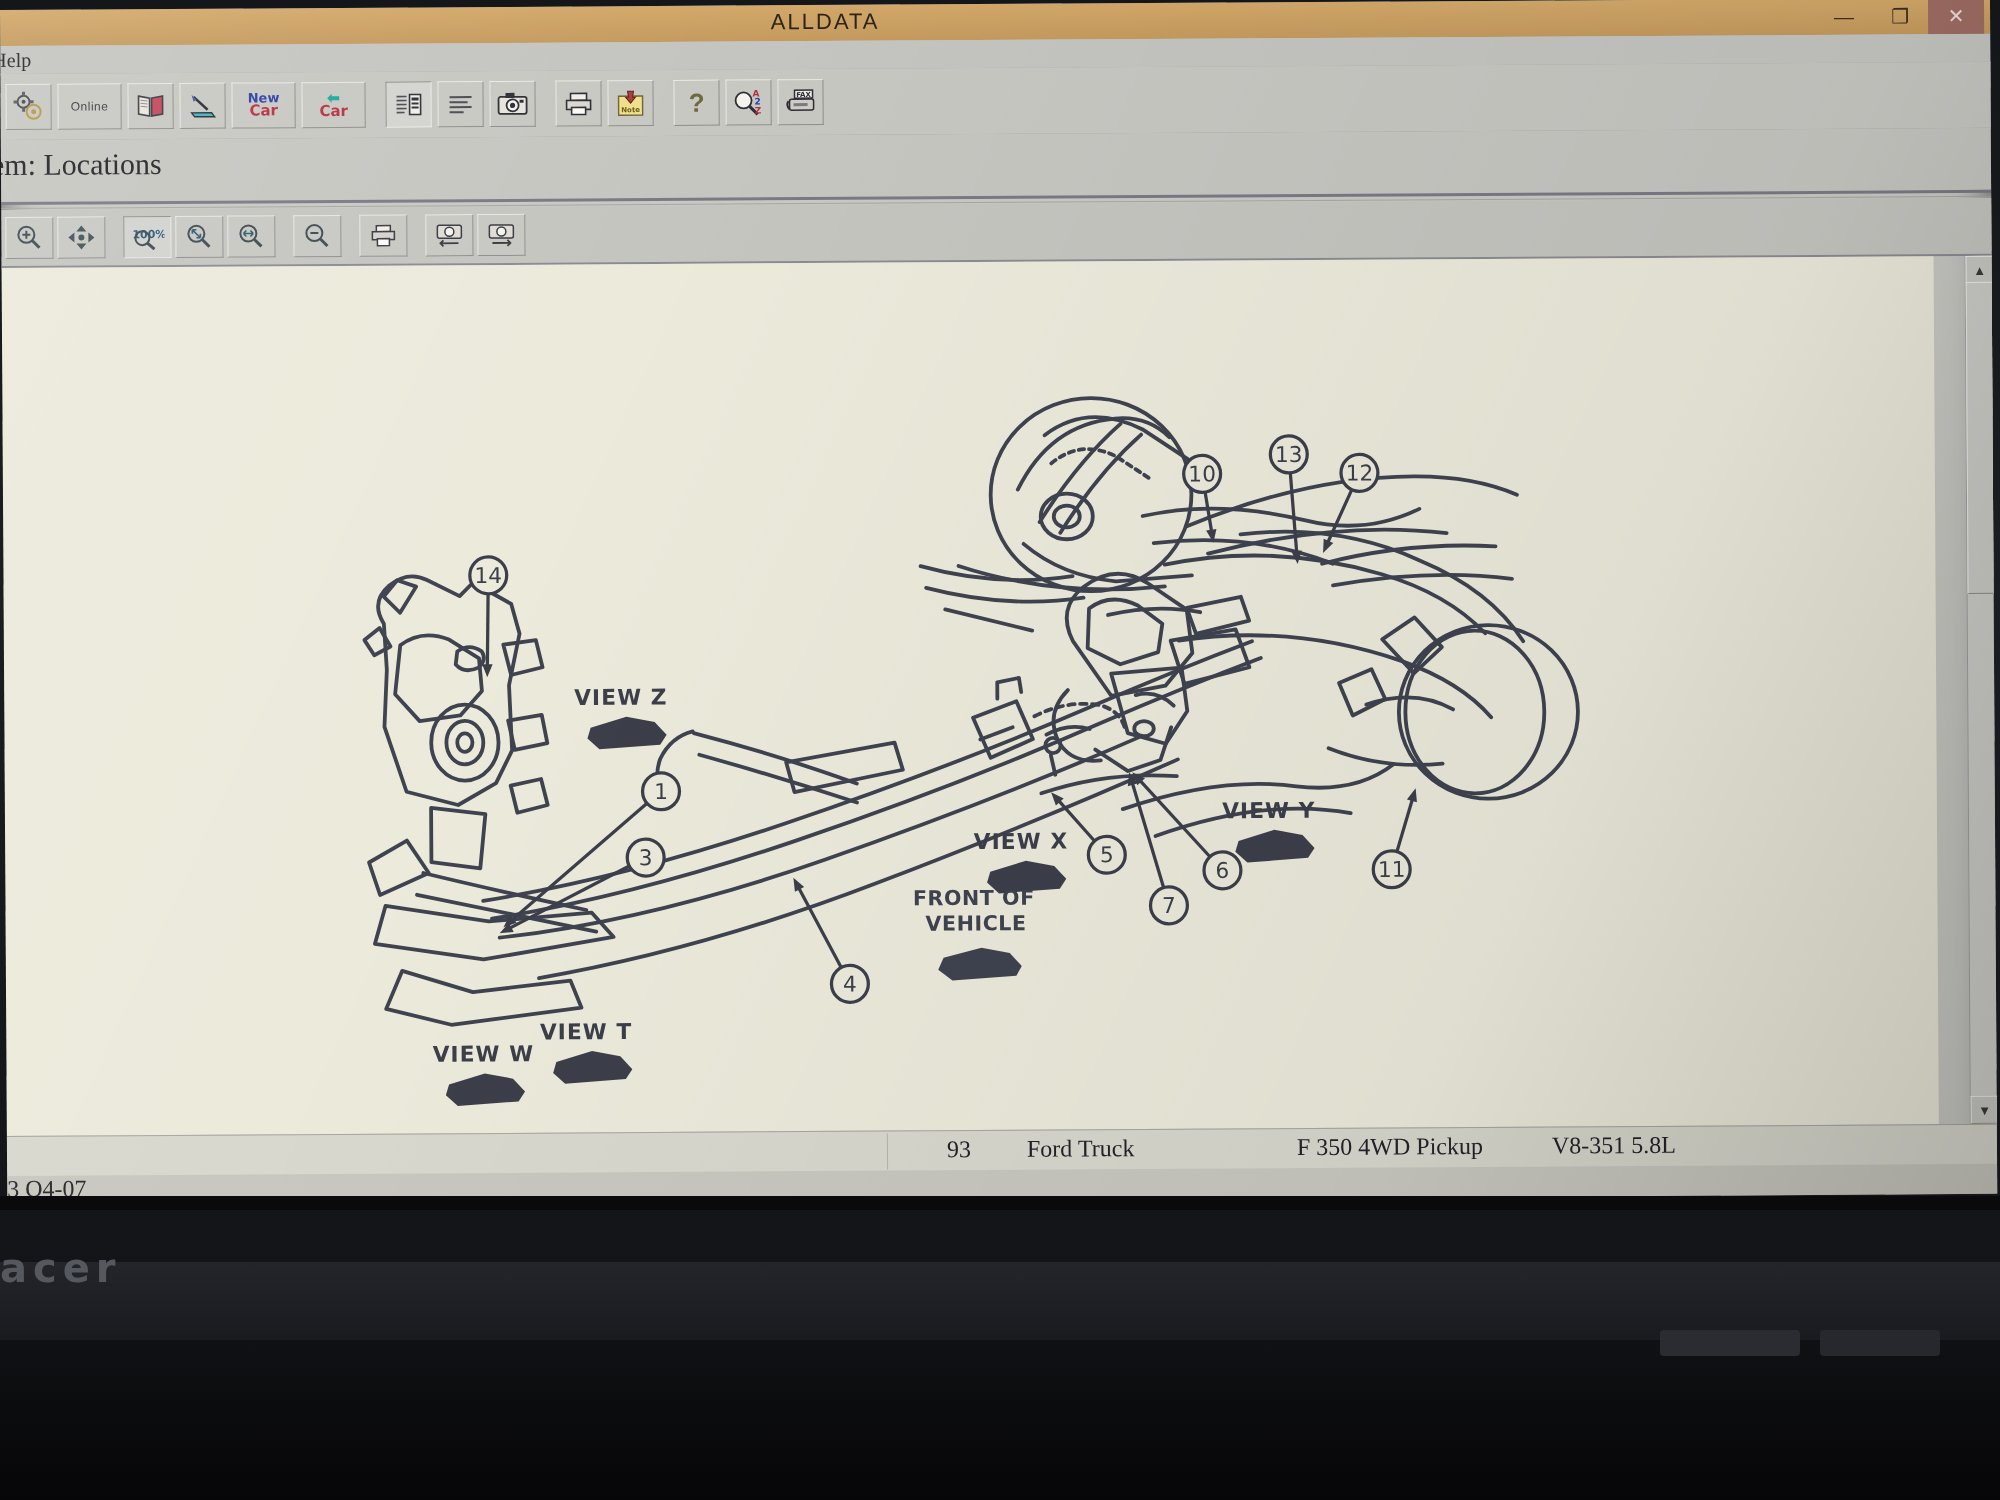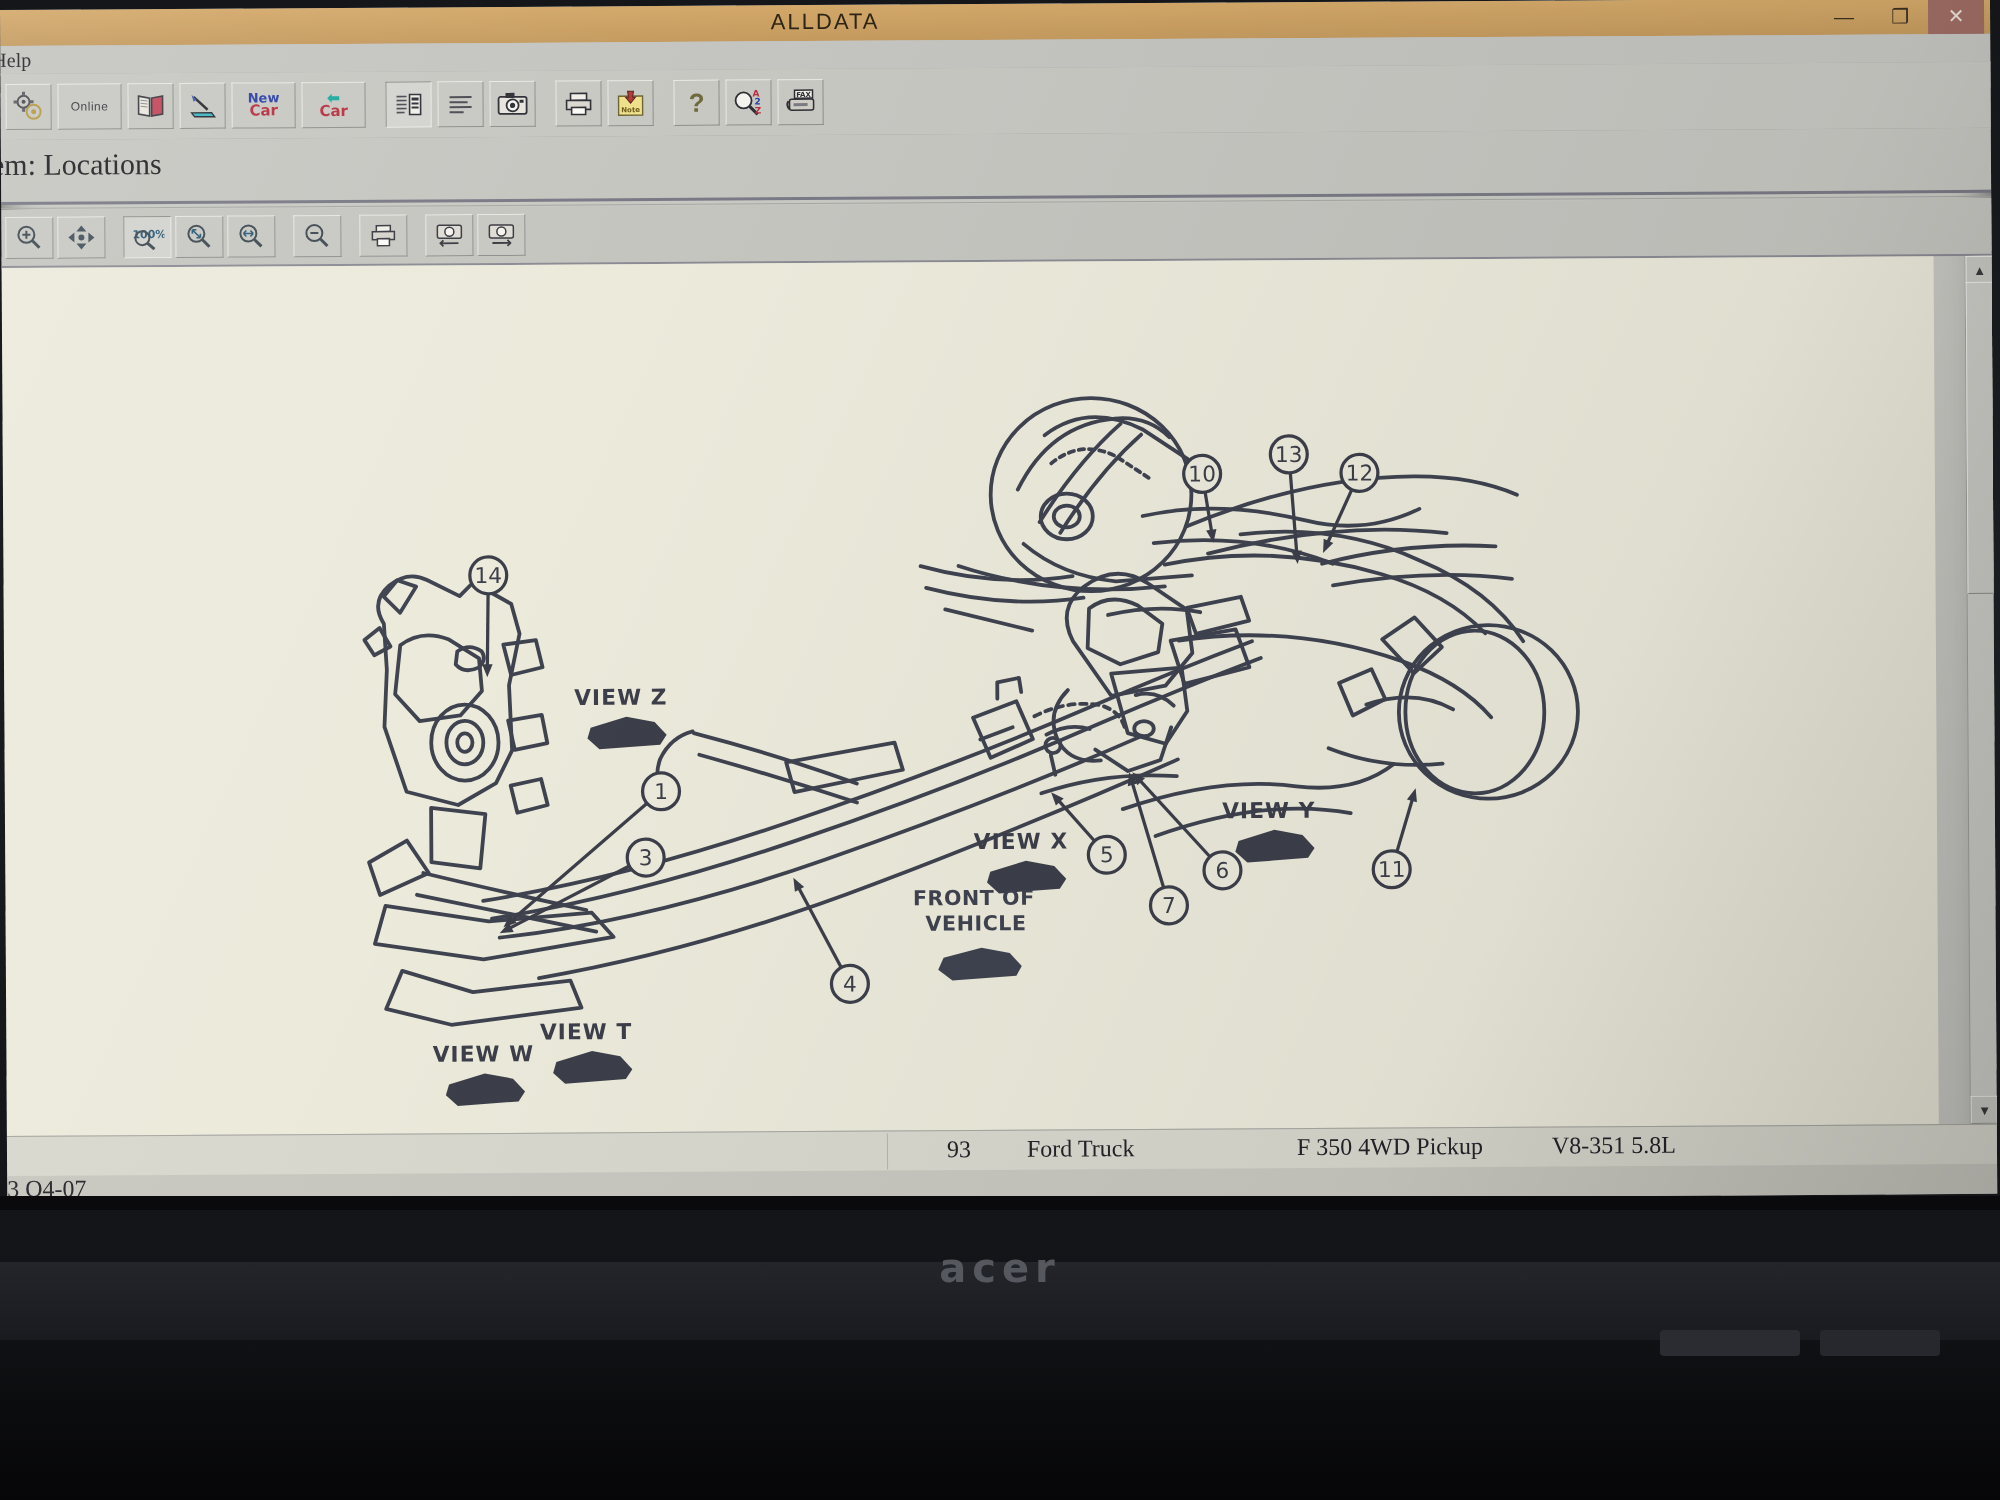--- a/index.html
+++ b/index.html
@@ -9,21 +9,21 @@
   #laptop{position:absolute;inset:0;background:linear-gradient(180deg,#15161a 0%,#1b1d21 40%,#101114 100%);}
   
   #screen{position:absolute;left:0;top:10px;width:1990px;height:1196px;background:#c9c9c4;overflow:hidden;
           transform:rotate(-0.35deg);transform-origin:left top;box-shadow:0 0 40px rgba(0,0,0,.6) inset;}
   #screenGlare{position:absolute;inset:0;pointer-events:none;
       background:linear-gradient(115deg,rgba(255,255,255,.10) 0%,rgba(255,255,255,0) 30%,rgba(0,0,0,.05) 75%,rgba(0,0,0,.18) 100%);
       z-index:60;}
   #hinge{position:absolute;left:0;top:1196px;width:2000px;height:14px;background:#0a0a0c;}
   #base{position:absolute;left:0;top:1262px;width:2000px;height:238px;
         background:linear-gradient(180deg,#23252a 0%,#15171b 45%,#0d0e11 100%);}
-  #acer{position:absolute;left:0;top:1245px;width:2000px;text-align:center;color:#5f6268;
+  #acer{position:absolute;left:0;top:1245px;width:2000px;text-align:left;color:#5f6268;
         font-family:"DejaVu Sans",sans-serif;font-size:40px;letter-spacing:6px;font-weight:600;opacity:.85;}
   #baseShelf{position:absolute;left:0;top:1340px;width:2000px;height:160px;background:linear-gradient(180deg,#101114,#060608);}
   #footL{position:absolute;left:1660px;top:1330px;width:140px;height:26px;background:#2a2c31;border-radius:4px;}
   #footR{position:absolute;left:1820px;top:1330px;width:120px;height:26px;background:#26282d;border-radius:4px;}
 
   
   .titlebar{position:absolute;left:0;top:0;width:1990px;height:36px;
      background:linear-gradient(180deg,#d7a košt 0%,#caa067 100%);}
   .titlebar{background:linear-gradient(180deg,#d3a869 0%,#c49a5e 100%);}
   .title-text{position:absolute;left:0;top:4px;width:1650px;text-align:center;color:#2d2416;

